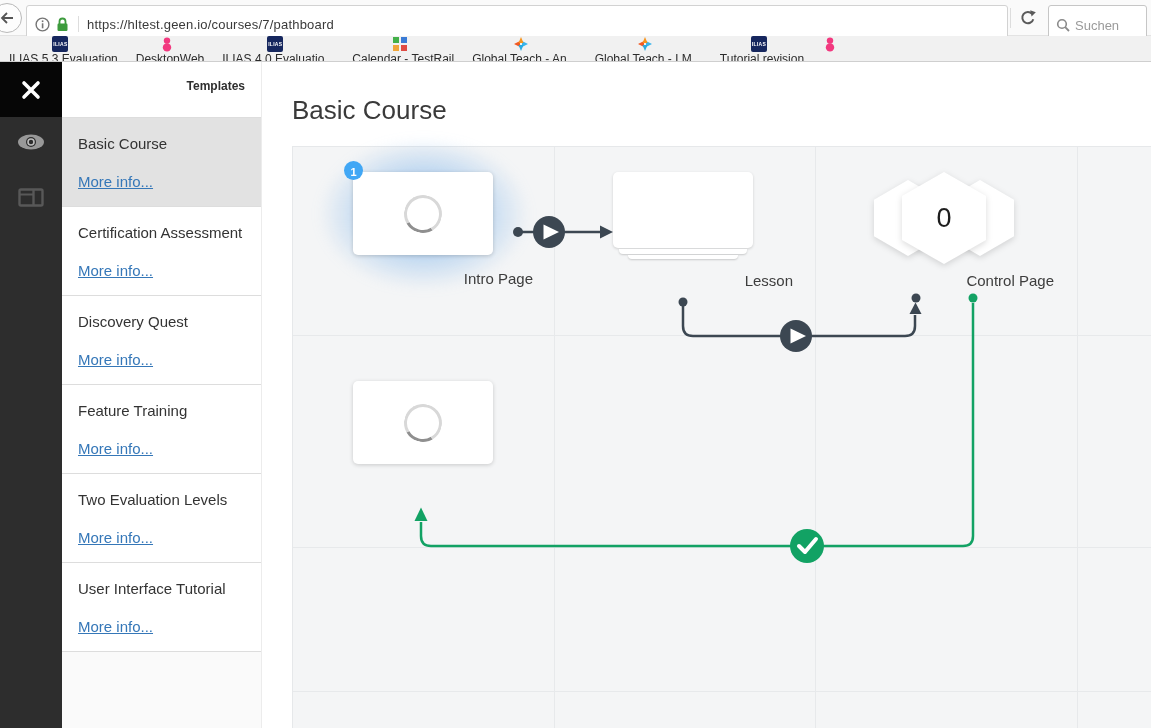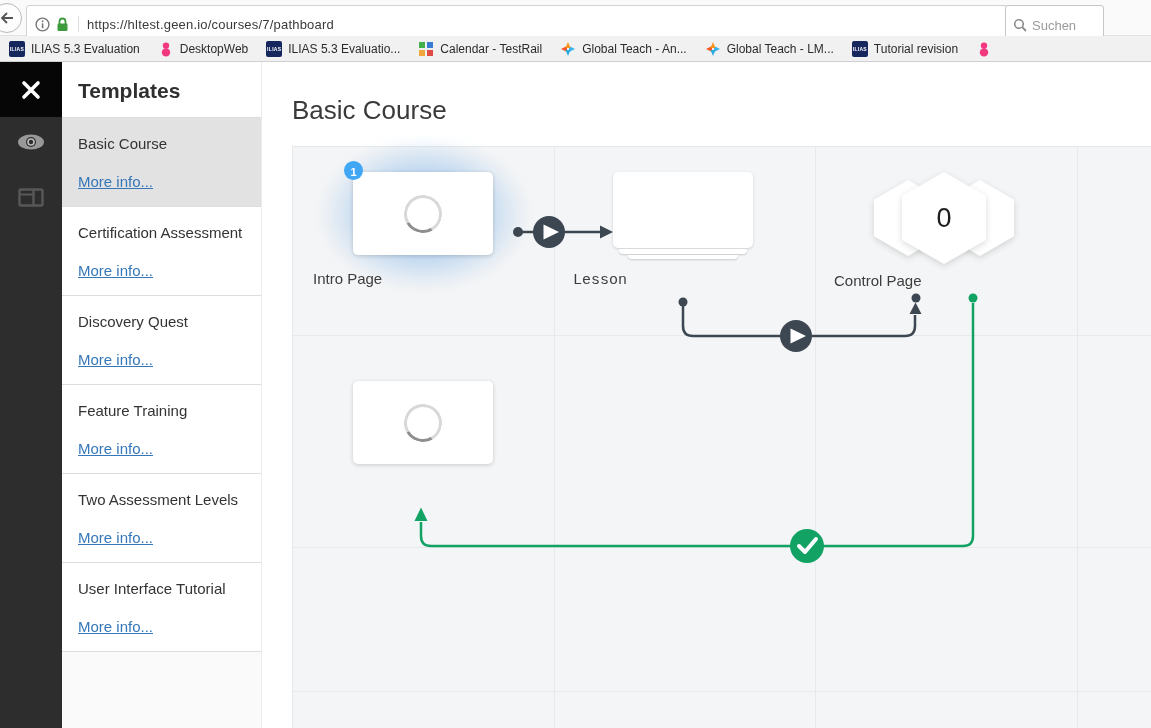--- a/index.html
+++ b/index.html
@@ -15,50 +15,50 @@
     display:flex; align-items:center; justify-content:center; color:#555; font-size:15px; }
   .url-field { position:absolute; left:26px; top:5px; width:982px; height:38px;
     background:#fff; border:1px solid #d2d2d2; border-radius:3px;
     display:flex; align-items:center; }
   .uf-ico { margin-left:8px; display:flex; align-items:center; }
   .uf-sep { width:1px; height:16px; background:#ddd; margin:0 8px 0 9px; }
   .url-text { font-size:13px; color:#3a3a3a; letter-spacing:.2px; }
   .reload-btn { position:absolute; left:1016px; top:7px; width:24px; height:22px;
     display:flex; align-items:center; justify-content:center; }
   .tb-sep { position:absolute; left:1010px; top:8px; width:1px; height:20px; background:#ddd; }
-  .search-box { position:absolute; left:1005px; top:5px; width:99px; height:40px;
+  .search-box { position:absolute; left:1048px; top:5px; width:99px; height:40px;
     background:#fff; border:1px solid #c6c6c6; border-radius:3px;
     display:flex; align-items:center; }
   .search-ph { font-size:13px; color:#9a9a9a; margin-left:5px; }
 
   .bookmarks { position:absolute; left:0; top:36px; width:1151px; height:26px;
     background:#f1f1f1; border-bottom:1px solid #cfcfcf;
     display:flex; align-items:center; overflow:hidden; }
   .bm-item { display:flex; align-items:center; padding:0 9px; height:26px;
-    white-space:nowrap; cursor:default; }
+    white-space:nowrap; cursor:default;flex-direction:column; }
   .bm-item .fav { width:16px; height:16px; margin-right:6px; flex:none; }
   .bm-label { font-size:12px; color:#2b2b2b; }
   .fav-ilias { border-radius:2px; display:flex; align-items:center; justify-content:center; }
   .fav-ilias span { color:#fff; font-size:5px; font-weight:bold; letter-spacing:.3px; }
   .fav-ilias.blue { background:#16275e; }
   .fav-ilias.red  { background:#c41a28; }
 
   
   .rail { position:absolute; left:0; top:62px; width:62px; height:666px; background:#2d2d2d; }
   .rail-close { position:absolute; left:0; top:0; width:62px; height:55px; background:#060606;
     display:flex; align-items:center; justify-content:center; cursor:pointer; }
   .rail-ico { position:absolute; left:0; width:62px; display:flex; justify-content:center; cursor:pointer; }
   .rail-eye { top:70px; }
   .rail-layout { top:126px; }
 
   
   .panel { position:absolute; left:62px; top:62px; width:200px; height:666px;
     background:#fafafa; border-right:1px solid #ececec; }
   .panel-header { height:55px; background:#fff; padding:17px 16px 0; }
-  .panel-header h2 { font-size:21px; font-weight:bold; color:#2f2f2f; }
+  .panel-header h2 { font-size:12px; font-weight:bold; color:#2f2f2f;text-align:right; }
   .tpl-item { height:89px; padding:17px 16px 0; background:#fff; border-top:1px solid #ddd; cursor:pointer; }
   .tpl-item:first-of-type { border-top:none; }
   .tpl-item.selected { background:#e2e2e2; }
   .tpl-title { font-size:15px; color:#333; margin-bottom:21px; }
   .tpl-link { font-size:15px; color:#3577b8; cursor:pointer;text-decoration:underline; }
   .panel-rest { border-top:1px solid #ddd; height:77px; }
 
   
   .main { position:absolute; left:262px; top:62px; width:889px; height:666px; background:#fff; }
   .page-title { position:absolute; left:30px; top:33px; font-size:26px; font-weight:400; color:#3a3a3a; }
@@ -95,23 +95,23 @@
   .hexgroup { position:absolute; left:860px; top:168px; width:170px; height:100px; z-index:6; cursor:pointer; }
   .hex { position:absolute; background:#fff;
     clip-path:polygon(50% 0%, 100% 26%, 100% 74%, 50% 100%, 0% 74%, 0% 26%); }
   .hexwrap { position:absolute; filter:drop-shadow(0 2px 3px rgba(0,0,0,.14)); }
   .hex-left  { left:14px; top:12px; } .hex-left  .hex { width:68px; height:76px; position:relative; }
   .hex-right { left:86px; top:12px; } .hex-right .hex { width:68px; height:76px; position:relative; }
   .hex-front { left:42px; top:4px;  } .hex-front .hex { width:84px; height:92px; position:relative;
     display:flex; align-items:center; justify-content:center; }
   .hex-value { font-size:27px; color:#1d1d1d; }
 
-  .node-label { position:absolute; width:220px; text-align:left; font-size:15px; color:#3d3d3d; z-index:6; }
+  .node-label { position:absolute; width:220px; text-align:right; font-size:15px; color:#3d3d3d; z-index:6; }
   .lbl-intro   { left:313px; top:270px; }
-  .lbl-lesson  { left:573px; top:272px;font-family:Liberation Mono, monospace; }
+  .lbl-lesson  { left:573px; top:272px; }
   .lbl-control { left:834px; top:272px; }
   .lbl-further { left:313px; top:479px; }
 </style>
 </head>
 <body>
 
 <div class="stage">
 
   <div class="toolbar">
     <div class="back-btn">
@@ -165,21 +165,21 @@
       <span class="fav"><svg width="16" height="16" viewBox="0 0 16 16">
             <circle cx="8" cy="4.6" r="3.2" fill="#f2397f"></circle>
             <circle cx="8" cy="11.4" r="4.2" fill="#f2397f"></circle>
           </svg></span>
       <span class="bm-label">DesktopWeb</span>
     </div>
     <div class="bm-item">
       <span class="fav fav-ilias blue">
           <span>ILIAS</span>
         </span>
-      <span class="bm-label">ILIAS 5.3 Evaluatio...</span>
+      <span class="bm-label">ILIAS 4.0 Evaluatio...</span>
     </div>
     <div class="bm-item">
       <span class="fav"><svg width="16" height="16" viewBox="0 0 16 16">
             <rect x="1" y="1" width="6" height="6" fill="#43b049"></rect>
             <rect x="9" y="1" width="6" height="6" fill="#3a7bd5"></rect>
             <rect x="1" y="9" width="6" height="6" fill="#f0a63a"></rect>
             <rect x="9" y="9" width="6" height="6" fill="#df4b43"></rect>
           </svg></span>
       <span class="bm-label">Calendar - TestRail</span>
     </div>
@@ -252,21 +252,21 @@
     </div>
     <div class="tpl-item">
       <div class="tpl-title">Discovery Quest</div>
       <div class="tpl-link">More info...</div>
     </div>
     <div class="tpl-item">
       <div class="tpl-title">Feature Training</div>
       <div class="tpl-link">More info...</div>
     </div>
     <div class="tpl-item">
-      <div class="tpl-title">Two Assessment Levels</div>
+      <div class="tpl-title">Two Evaluation Levels</div>
       <div class="tpl-link">More info...</div>
     </div>
     <div class="tpl-item">
       <div class="tpl-title">User Interface Tutorial</div>
       <div class="tpl-link">More info...</div>
     </div>
     <div class="panel-rest"></div>
   </div>
 
   <div class="main">

